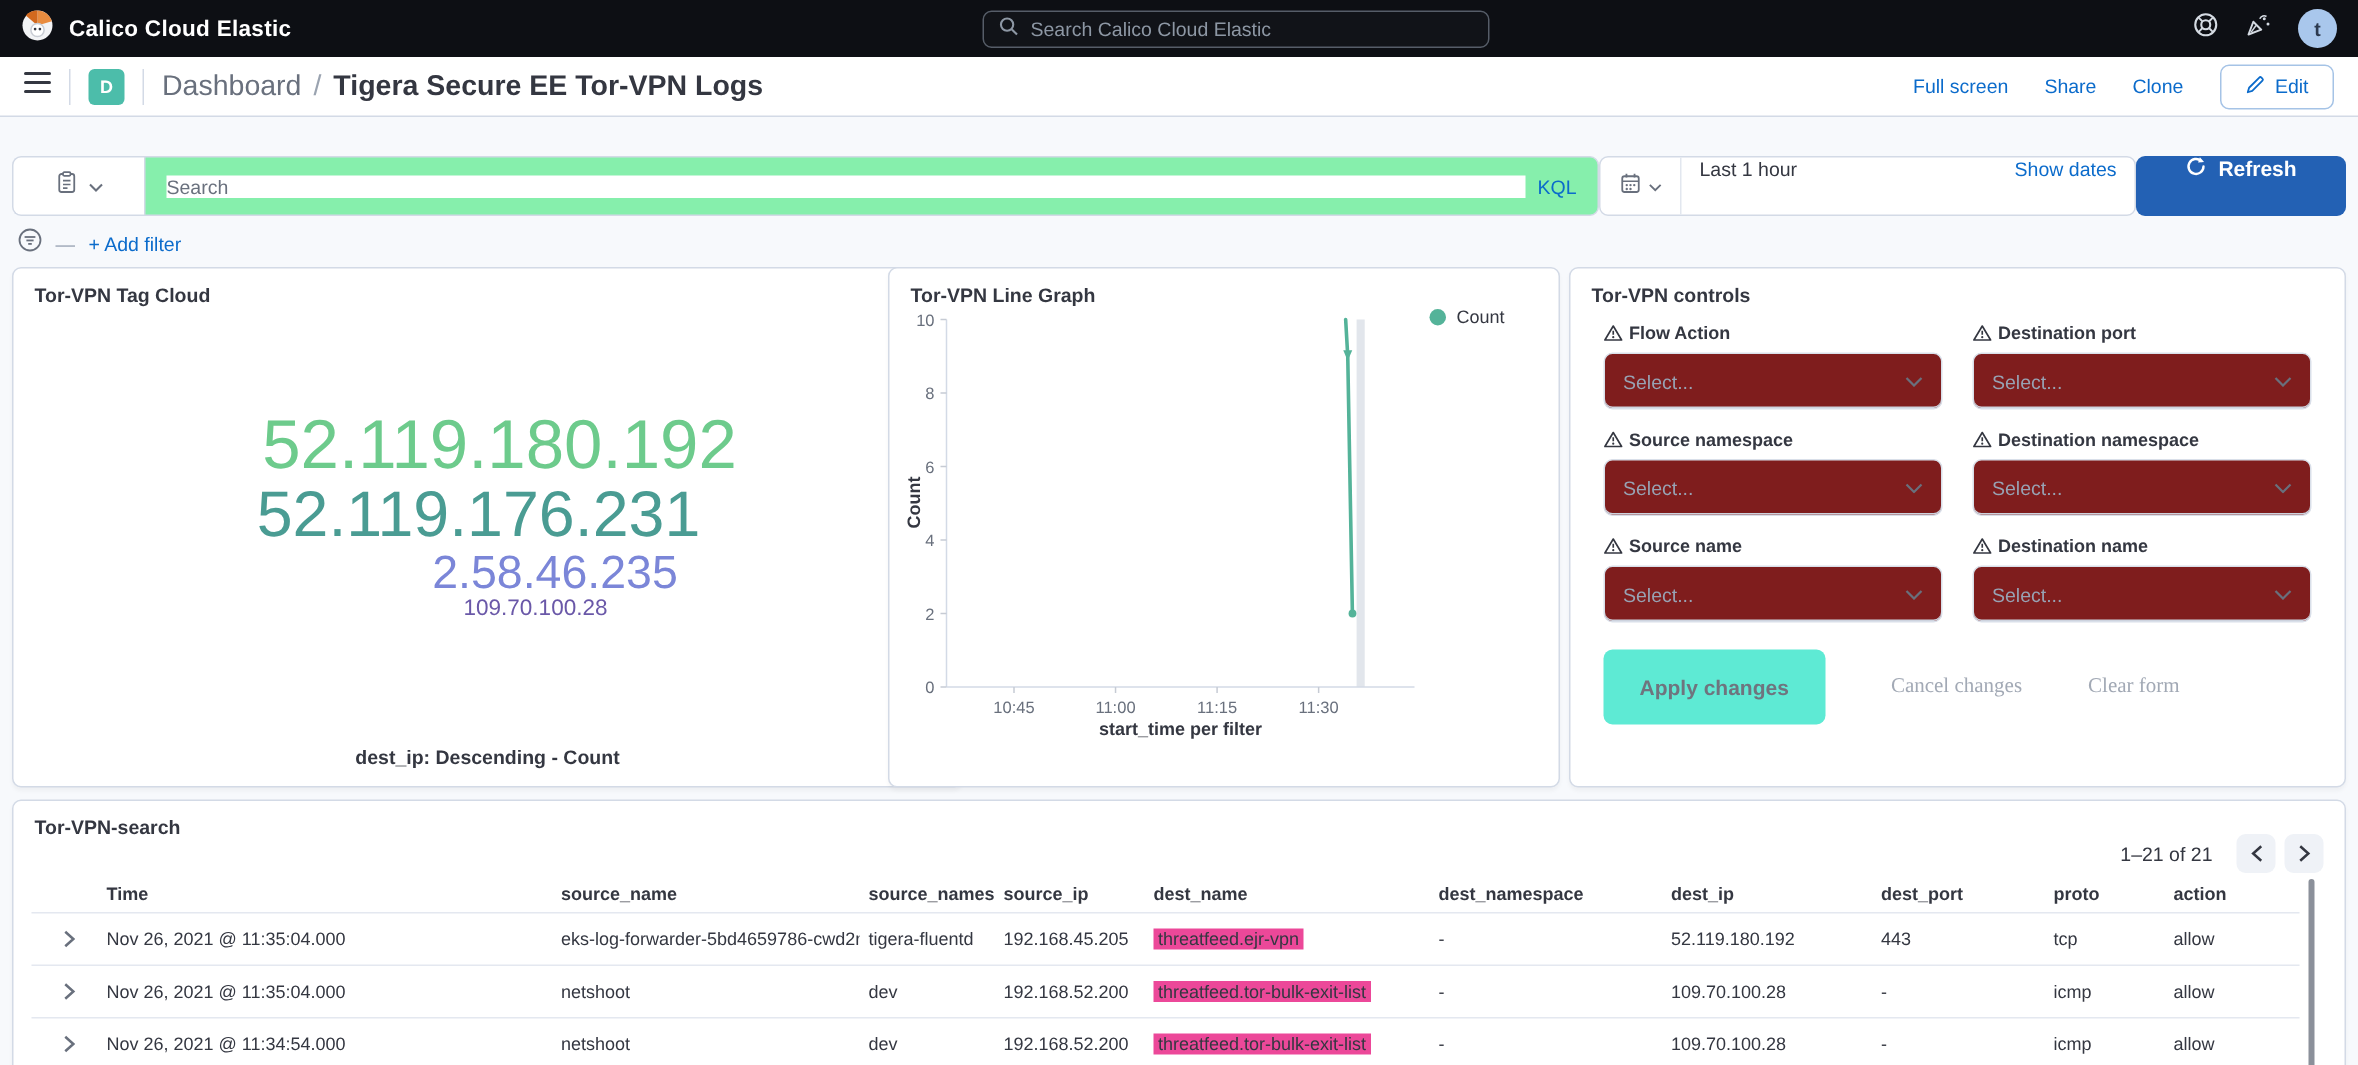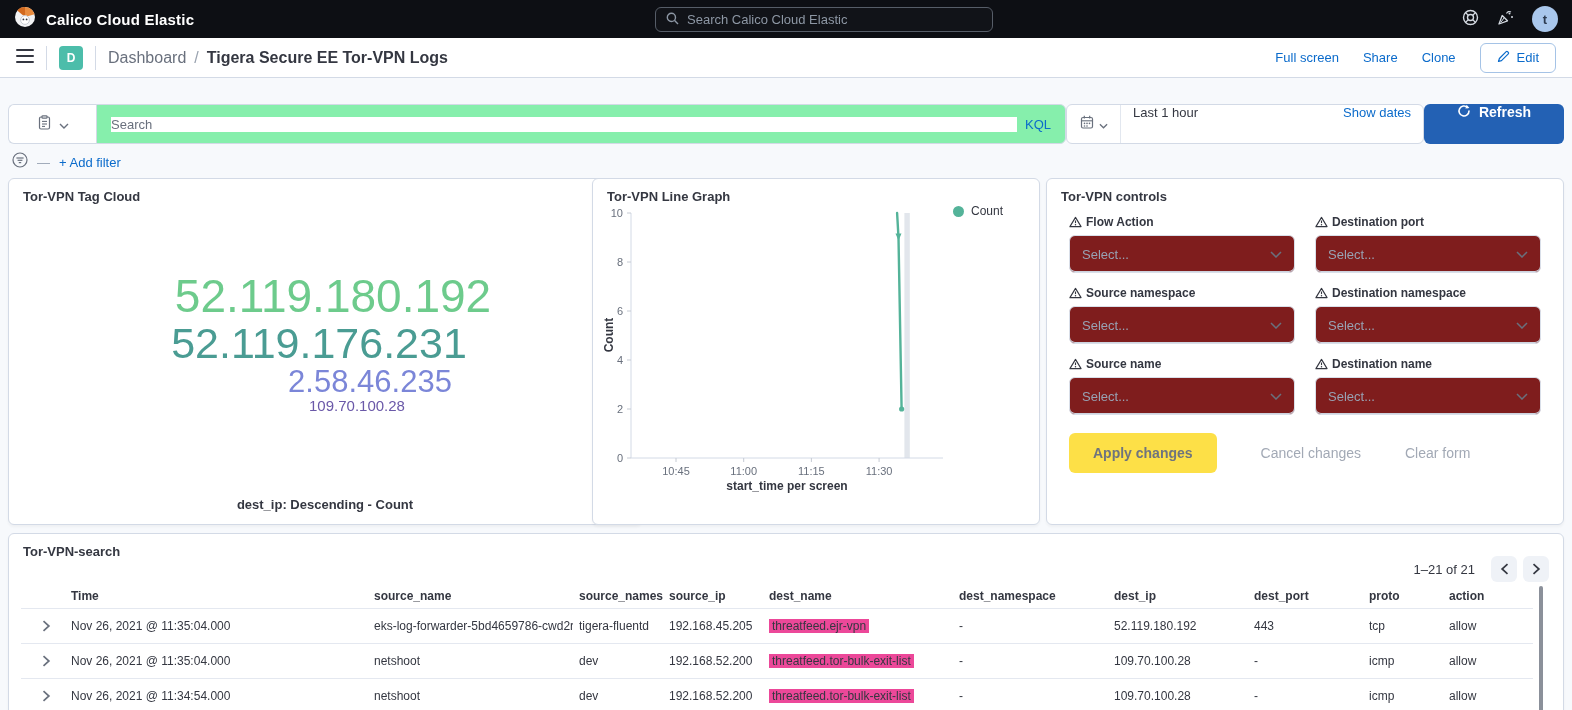--- a/index.html
+++ b/index.html
@@ -12,21 +12,21 @@
   .topbar-search{position:absolute;left:655px;top:7px;width:338px;height:25px;border:1px solid #565d68;border-radius:6px;display:flex;align-items:center;gap:8px;padding:0 10px;background:rgba(255,255,255,.02)}
   .topbar-search input{flex:1;background:none;border:none;outline:none;color:#d4dae3;font-size:13px;font-family:inherit}
   .topbar-search input::placeholder{color:#8d97a4}
   .topbar-icons{position:absolute;right:14px;top:0;height:38px;display:flex;align-items:center;gap:18px}
   .avatar{width:26px;height:26px;border-radius:50%;background:#a9c7ec;color:#2c3a4f;font-size:13px;font-weight:700;display:flex;align-items:center;justify-content:center}
 
   
   .navbar{position:absolute;top:38px;left:0;right:0;height:40px;background:#fff;border-bottom:1px solid #d3dae6;display:flex;align-items:center;padding:0 16px;gap:12px;z-index:4}
   .vdiv{width:1px;height:24px;background:#d3dae6}
   .badge-d{width:24px;height:24px;border-radius:4px;background:#4cbdaa;color:#fff;font-weight:700;font-size:12px;display:flex;align-items:center;justify-content:center;cursor:pointer}
-  .crumb{display:flex;align-items:flex-start;gap:8px;font-size:16px}
+  .crumb{display:flex;align-items:flex-start;gap:8px;font-size:19px}
   .crumb-root{color:#69707d;cursor:pointer}
   .crumb-sep{color:#9aa3b0}
   .crumb-title{color:#343741;font-weight:700}
   .nav-actions{margin-left:auto;display:flex;align-items:center;gap:24px}
   .nav-link{color:#0b6bcb;font-size:13px;cursor:pointer}
   .edit-btn{display:flex;gap:7px;align-items:center;border:1px solid #a5c3e6;border-radius:6px;color:#0b6bcb;padding:6px 16px;font-size:13px;font-weight:500;background:#fff;cursor:pointer}
 
   
   .querybar{position:absolute;top:104px;left:8px;right:8px;height:40px;display:flex}
   .sq-addon{width:88px;background:#fff;border:1px solid #d3dae6;border-right:none;border-radius:6px 0 0 6px;display:flex;align-items:center;justify-content:center;gap:7px;cursor:pointer}
@@ -65,22 +65,22 @@
   .legend{position:absolute;left:360px;top:25px;display:flex;align-items:center;gap:7px;font-size:12px;color:#343741;cursor:pointer}
   .legend-dot{width:11px;height:11px;border-radius:50%}
 
   
   .ctrl-grid{position:absolute;top:36px;left:22px;right:22px;display:grid;grid-template-columns:1fr 1fr;column-gap:20px;row-gap:13px}
   .ctrl-label{display:flex;align-items:center;gap:4px;font-size:12px;font-weight:700;color:#343741;margin-bottom:6px}
   .ctrl-select{height:38px;background:#7f1d1d;border:1px solid #d9dfe9;border-radius:6px;display:flex;align-items:center;padding:0 12px;cursor:pointer;box-shadow:inset 0 -1px 0 #cdd3de}
   .sel-ph{color:#98a2b3;font-size:13px}
   .ctrl-select svg{margin-left:auto}
   .ctrl-buttons{position:absolute;top:254px;left:22px;display:flex;align-items:center;gap:44px}
-  .apply-btn{height:40px;padding:0 24px;background:#fde047;color:#6f747e;border:none;border-radius:6px;font-size:14px;font-weight:700;font-family:inherit}
-  .ghost-btn{color:#a2a9b5;font-size:14px;background:none;border:none;font-family:Liberation Sans, sans-serif;cursor:pointer}
+  .apply-btn{height:50px;padding:0 24px;background:#5eead4;color:#6f747e;border:none;border-radius:6px;font-size:14px;font-weight:700;font-family:inherit}
+  .ghost-btn{color:#a2a9b5;font-size:14px;background:none;border:none;font-family:Liberation Serif, serif;cursor:pointer}
 
   
   .pagination{position:absolute;top:28px;right:88px;font-size:13px;color:#343741}
   .pg-btn{position:absolute;top:22px;width:26px;height:26px;border-radius:6px;background:#eff2f7;border:none;display:flex;align-items:center;justify-content:center;cursor:pointer}
   .pg-prev{right:46px}
   .pg-next{right:14px}
   .thead,.trow{display:flex;align-items:center}
   .thead{position:absolute;top:50px;left:12px;height:24px;font-size:12px;font-weight:700;color:#343741}
   .tbody{position:absolute;top:74px;left:12px;right:30px}
   .trow{height:35px;font-size:12px;color:#343741;border-top:1px solid #e4e8f0}
@@ -276,21 +276,21 @@
         <text x="150.695" y="296" text-anchor="middle" font-size="11" fill="#69707d" font-family="Liberation Sans, sans-serif">11:00</text>
         <line x1="218.39" y1="279" x2="218.39" y2="283" stroke="#c6cbd4" stroke-width="1"></line>
         <text x="218.39" y="296" text-anchor="middle" font-size="11" fill="#69707d" font-family="Liberation Sans, sans-serif">11:15</text>
         <line x1="286.08500000000004" y1="279" x2="286.08500000000004" y2="283" stroke="#c6cbd4" stroke-width="1"></line>
         <text x="286.08500000000004" y="296" text-anchor="middle" font-size="11" fill="#69707d" font-family="Liberation Sans, sans-serif">11:30</text>
         <polyline points="304.1,34.0 305.5,58.5 308.6,230.0" fill="none" stroke="#54b399" stroke-width="2.4" stroke-linecap="round" stroke-linejoin="round"></polyline>
         <polygon points="302.4908999999998,54.5 308.4908999999998,54.5 305.4908999999998,61.5" fill="#54b399"></polygon>
         <circle cx="308.65" cy="230" r="2.6" fill="#54b399"></circle>
       </svg>
     <div class="y-title">Count</div>
-    <div class="x-title">start_time per screen</div>
+    <div class="x-title">start_time per filter</div>
     <div class="legend">
       <span class="legend-dot" id="legend-dot" style="background: rgb(84, 179, 153);"></span>
       <span>Count</span>
     </div>
   </div>
 </div>
 
 <div class="panel" id="panel-controls">
   <div class="panel-title">Tor-VPN controls</div>
   <div class="ctrl-grid" id="ctrl-grid">

